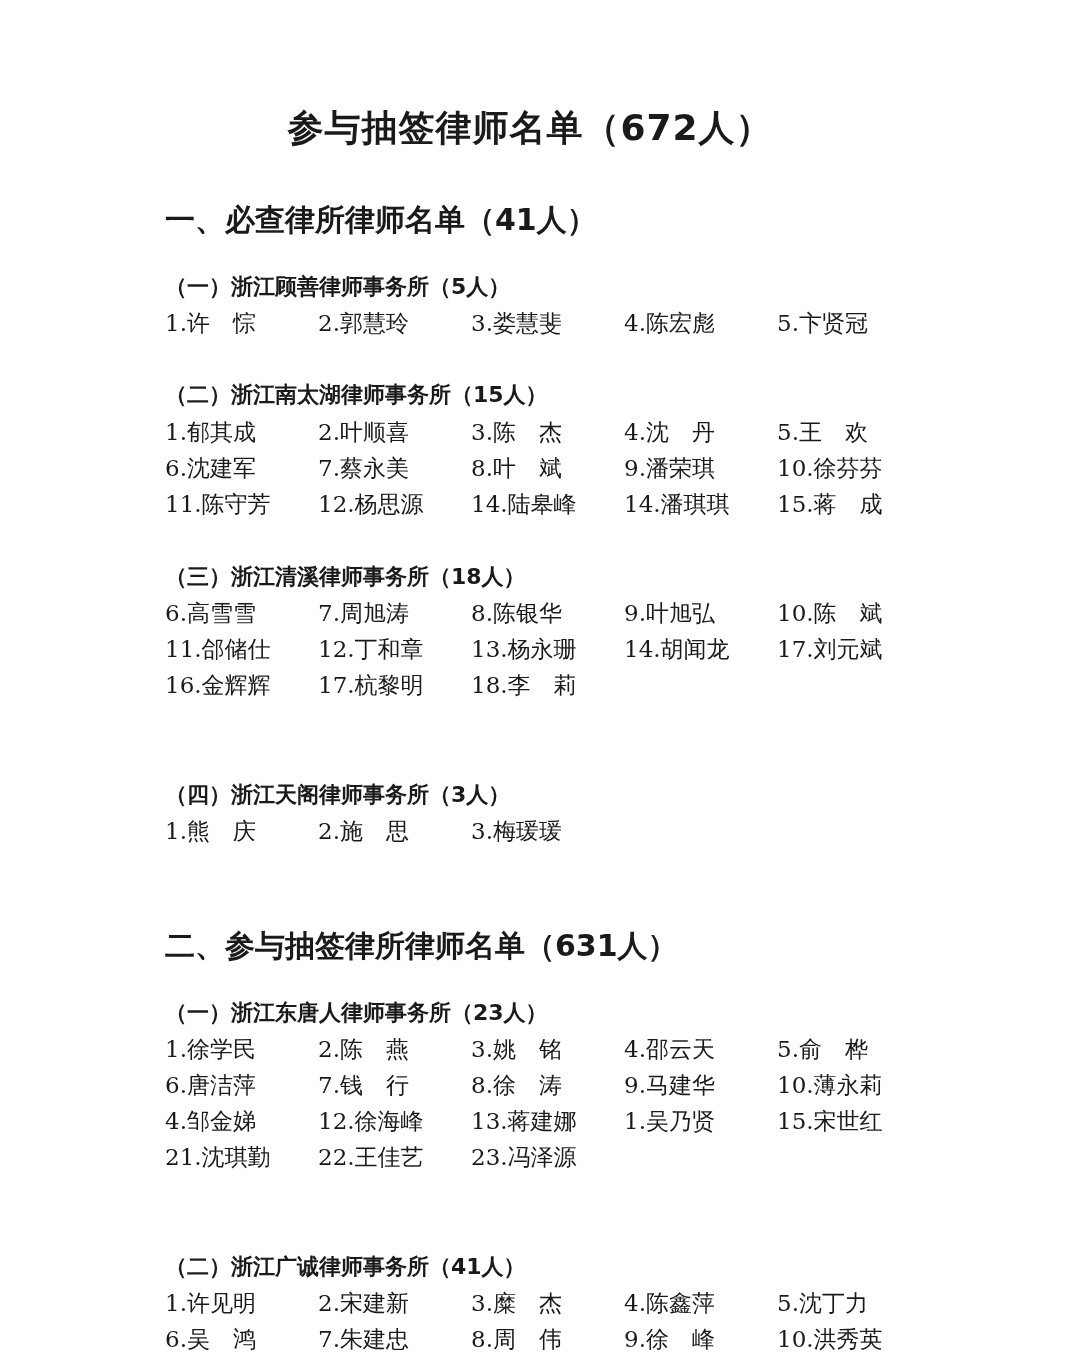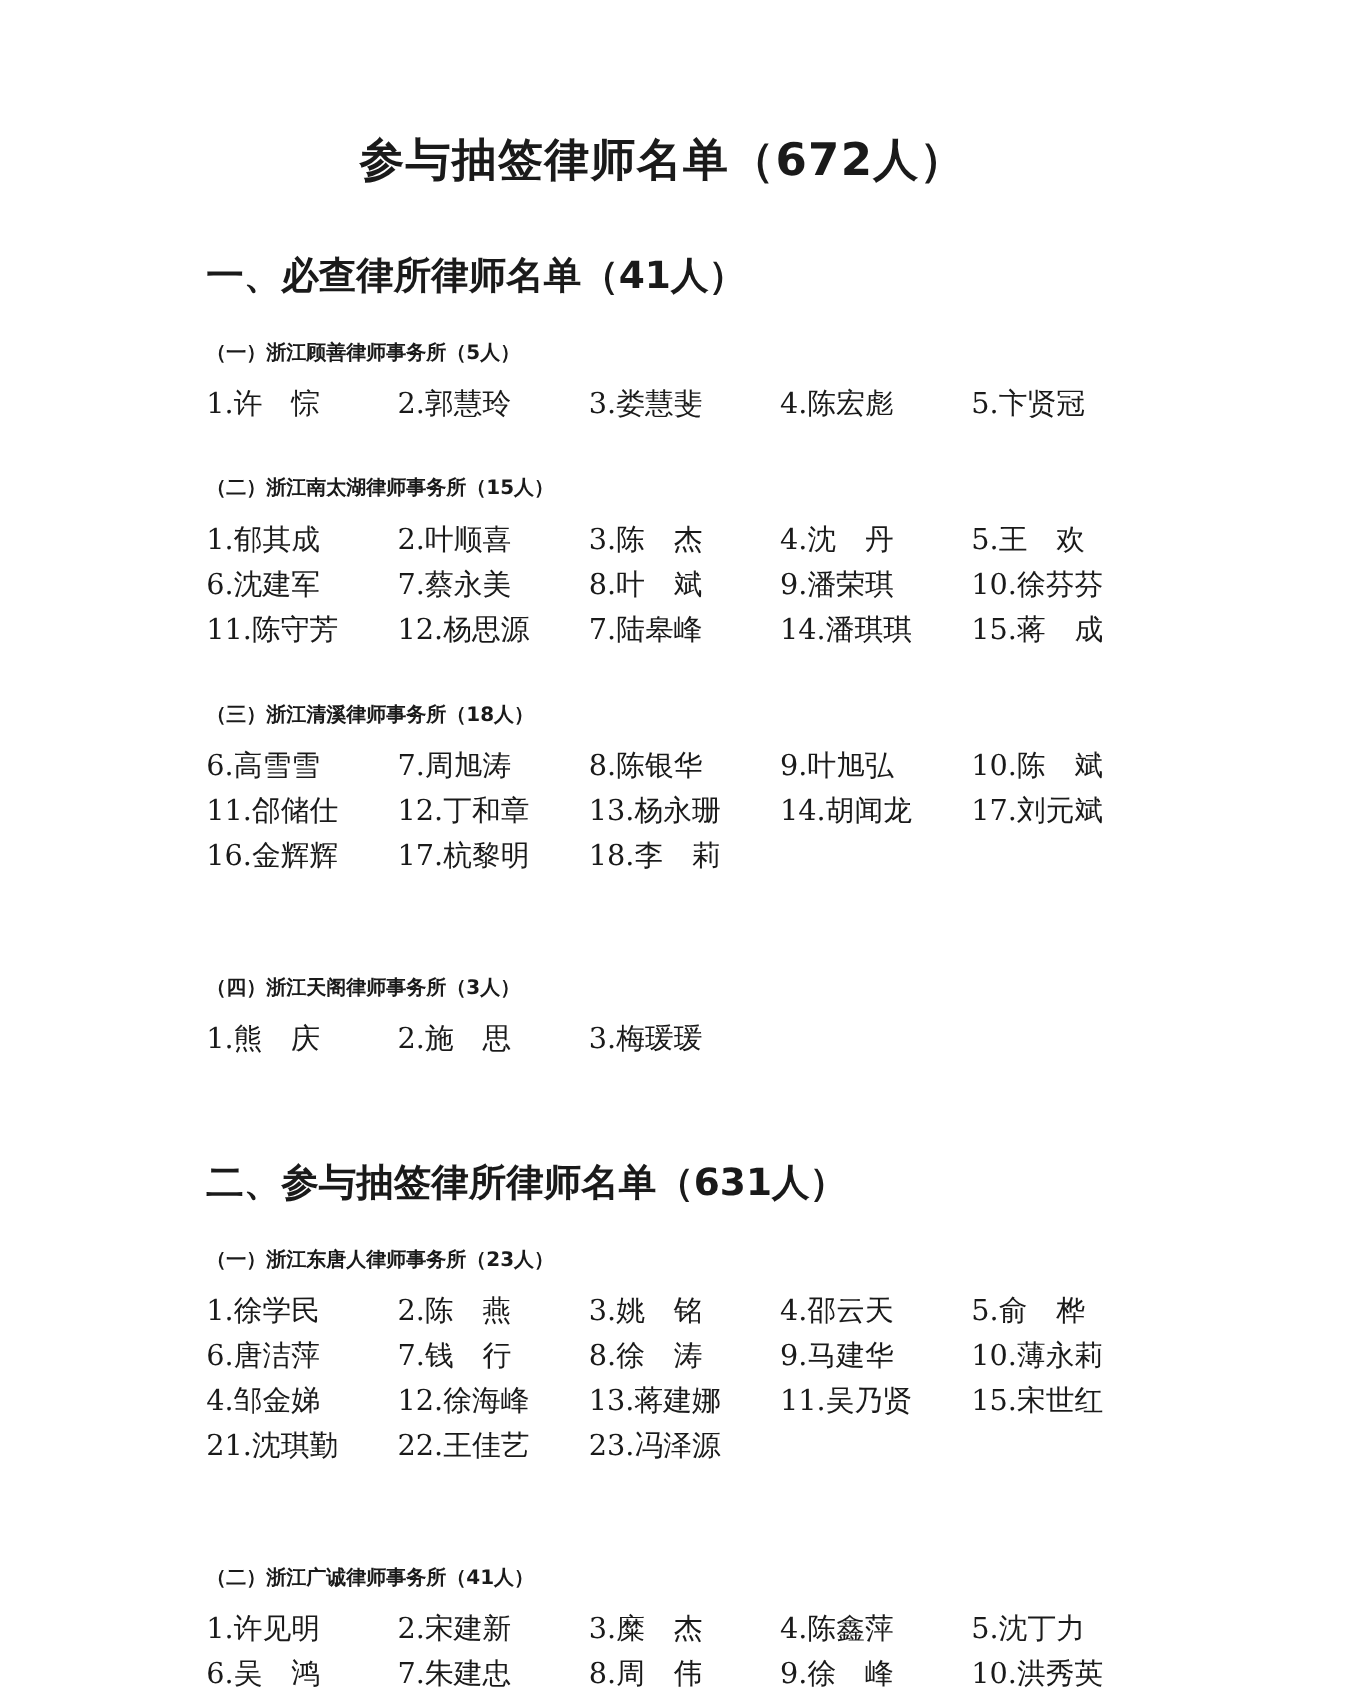--- a/index.html
+++ b/index.html
@@ -7,21 +7,21 @@
     .title {
       position: absolute; left: 0; width: 1060px; top: 104px; text-align: center;
       font-family: "DejaVu Sans", sans-serif; font-weight: bold; font-size: 36px; letter-spacing: 1px;
     }
     .part {
       position: absolute; left: 165px;
       font-family: "DejaVu Sans", sans-serif; font-weight: bold; font-size: 30px;
     }
     .firm {
       position: absolute; left: 165px;
-      font-family: "DejaVu Sans", sans-serif; font-weight: bold; font-size: 16px;
+      font-family: "DejaVu Sans", sans-serif; font-weight: bold; font-size: 22px;
     }
     .grid { position: absolute; left: 165px; }
     .row { height: 36px; display: block; white-space: nowrap; }
     .cell {
       display: inline-block; width: 153px; vertical-align: top;
       font-family: "DejaVu Serif", serif; font-size: 23px; line-height: 36px; white-space: pre;
     }
   </style>
 </head>
 <body>
@@ -39,21 +39,21 @@
 
 <div class="firm" style="top:380px">（二）浙江南太湖律师事务所（15人）</div>
 <div class="grid" style="top:414px">
   <div class="row">
     <span class="cell">1.郁其成</span><span class="cell">2.叶顺喜</span><span class="cell">3.陈　杰</span><span class="cell">4.沈　丹</span><span class="cell">5.王　欢</span>
   </div>
   <div class="row">
     <span class="cell">6.沈建军</span><span class="cell">7.蔡永美</span><span class="cell">8.叶　斌</span><span class="cell">9.潘荣琪</span><span class="cell">10.徐芬芬</span>
   </div>
   <div class="row">
-    <span class="cell">11.陈守芳</span><span class="cell">12.杨思源</span><span class="cell">7.陆皋峰</span><span class="cell">14.潘琪琪</span><span class="cell">15.蒋　成</span>
+    <span class="cell">11.陈守芳</span><span class="cell">12.杨思源</span><span class="cell">14.陆皋峰</span><span class="cell">14.潘琪琪</span><span class="cell">15.蒋　成</span>
   </div>
 </div>
 
 <div class="firm" style="top:562px">（三）浙江清溪律师事务所（18人）</div>
 <div class="grid" style="top:595px">
   <div class="row">
     <span class="cell">6.高雪雪</span><span class="cell">7.周旭涛</span><span class="cell">8.陈银华</span><span class="cell">9.叶旭弘</span><span class="cell">10.陈　斌</span>
   </div>
   <div class="row">
     <span class="cell">11.郃储仕</span><span class="cell">12.丁和章</span><span class="cell">13.杨永珊</span><span class="cell">14.胡闻龙</span><span class="cell">17.刘元斌</span>
@@ -74,21 +74,21 @@
 
 <div class="firm" style="top:998px">（一）浙江东唐人律师事务所（23人）</div>
 <div class="grid" style="top:1031px">
   <div class="row">
     <span class="cell">1.徐学民</span><span class="cell">2.陈　燕</span><span class="cell">3.姚　铭</span><span class="cell">4.邵云天</span><span class="cell">5.俞　桦</span>
   </div>
   <div class="row">
     <span class="cell">6.唐洁萍</span><span class="cell">7.钱　行</span><span class="cell">8.徐　涛</span><span class="cell">9.马建华</span><span class="cell">10.薄永莉</span>
   </div>
   <div class="row">
-    <span class="cell">4.邹金娣</span><span class="cell">12.徐海峰</span><span class="cell">13.蒋建娜</span><span class="cell">11.吴乃贤</span><span class="cell">15.宋世红</span>
+    <span class="cell">4.邹金娣</span><span class="cell">12.徐海峰</span><span class="cell">13.蒋建娜</span><span class="cell">1.吴乃贤</span><span class="cell">15.宋世红</span>
   </div>
   <div class="row">
     <span class="cell">21.沈琪勤</span><span class="cell">22.王佳艺</span><span class="cell">23.冯泽源</span>
   </div>
 </div>
 
 <div class="firm" style="top:1252px">（二）浙江广诚律师事务所（41人）</div>
 <div class="grid" style="top:1285px">
   <div class="row">
     <span class="cell">1.许见明</span><span class="cell">2.宋建新</span><span class="cell">3.糜　杰</span><span class="cell">4.陈鑫萍</span><span class="cell">5.沈丁力</span>

